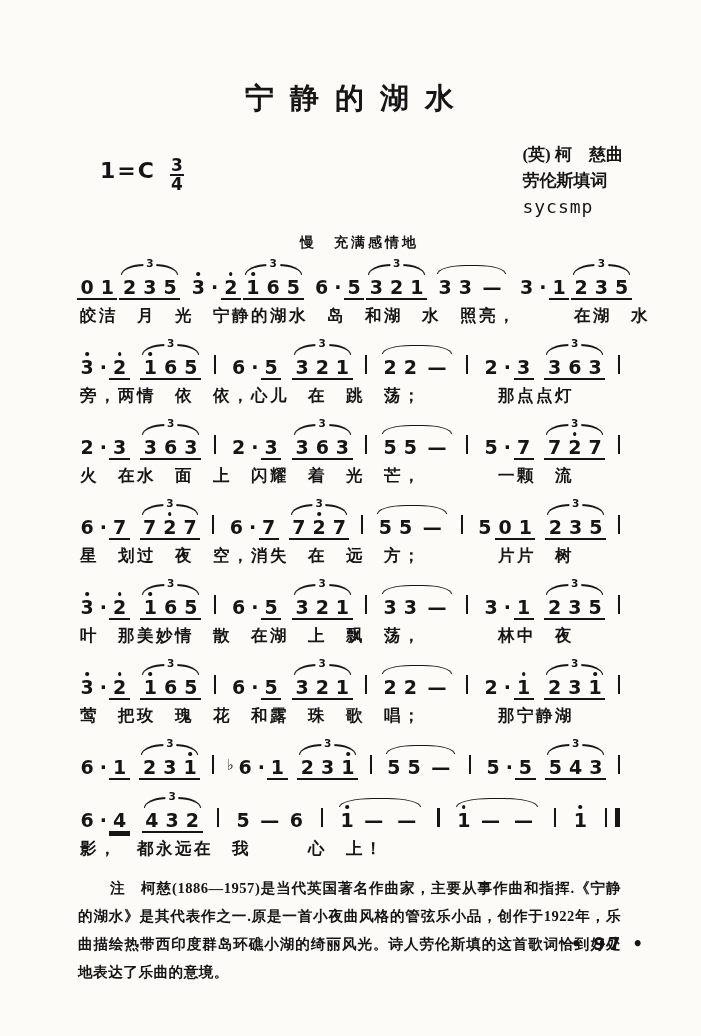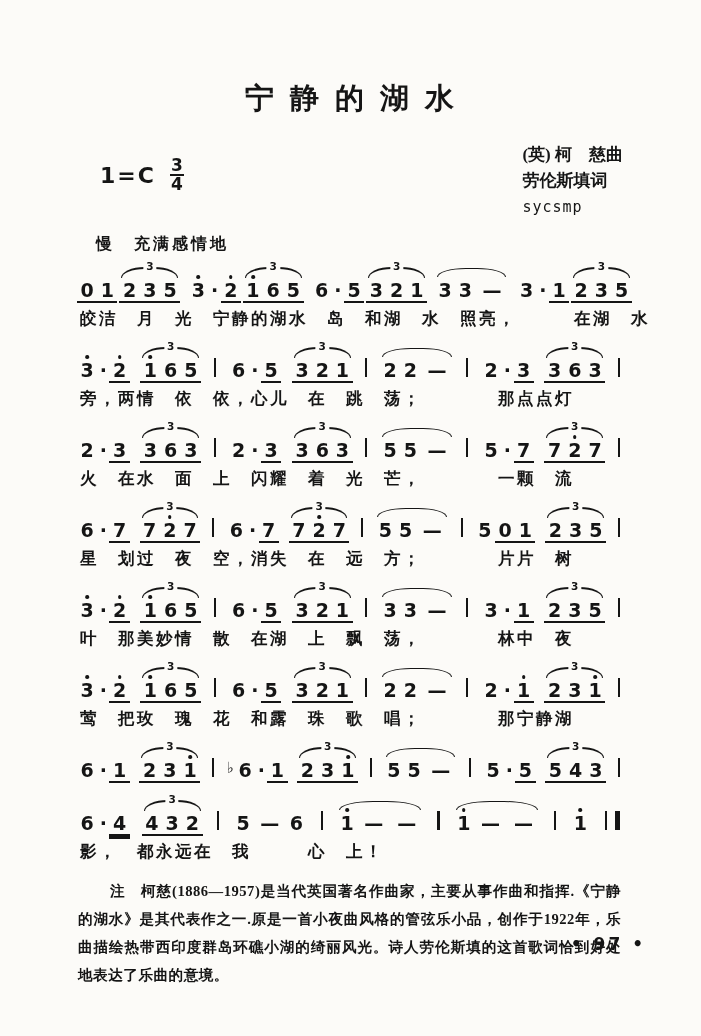--- a/index.html
+++ b/index.html
@@ -9,31 +9,31 @@
     font-family:"Liberation Serif","DejaVu Serif",serif;
     padding:78px 78px 0 76px;
   }
   
   .title{
     text-align:center;font-size:29px;font-weight:700;
     letter-spacing:16px;padding-left:16px;margin:0;line-height:40px;
   }
   .meta{display:flex;justify-content:space-between;align-items:flex-start;margin-top:24px;}
   .keysig{
-    display:inline-flex;align-items:center;gap:14px;margin-left:24px;margin-top:16px;
+    display:inline-flex;align-items:flex-start;gap:14px;margin-left:24px;margin-top:16px;
     font-family:"DejaVu Sans","Liberation Sans",sans-serif;font-weight:700;font-size:22px;letter-spacing:2px;
   }
   .ts{display:inline-flex;flex-direction:column;align-items:center;font-size:17px;line-height:15px;letter-spacing:0;}
   .ts-bar{width:14px;height:2px;background:#151515;margin:1px 0;}
   .credits{text-align:left;font-size:17px;font-weight:700;line-height:26px;}
   .credits .sub{
-    font-size:15px;font-weight:400;letter-spacing:1px;
+    font-size:18px;font-weight:400;letter-spacing:1px;
     font-family:"DejaVu Sans Mono","Liberation Mono",monospace;
   }
-  .tempo{margin:14px 0 0 20px;font-size:16px;font-weight:700;letter-spacing:3px;}
+  .tempo{margin:14px 0 0 20px;font-size:14px;font-weight:700;letter-spacing:3px;text-align:center;}
   
   .score{margin-top:2px;}
   .line{margin-bottom:7px;}
   .music-row{
     display:flex;align-items:baseline;justify-content:space-between;
     padding-top:21px;
     font-family:"DejaVu Sans","Liberation Sans",sans-serif;font-weight:700;font-size:19px;
   }
   .seg{display:inline-flex;align-items:baseline;position:relative;padding:0 1px;}
   .n{position:relative;padding:0 3.5px;line-height:21px;}

